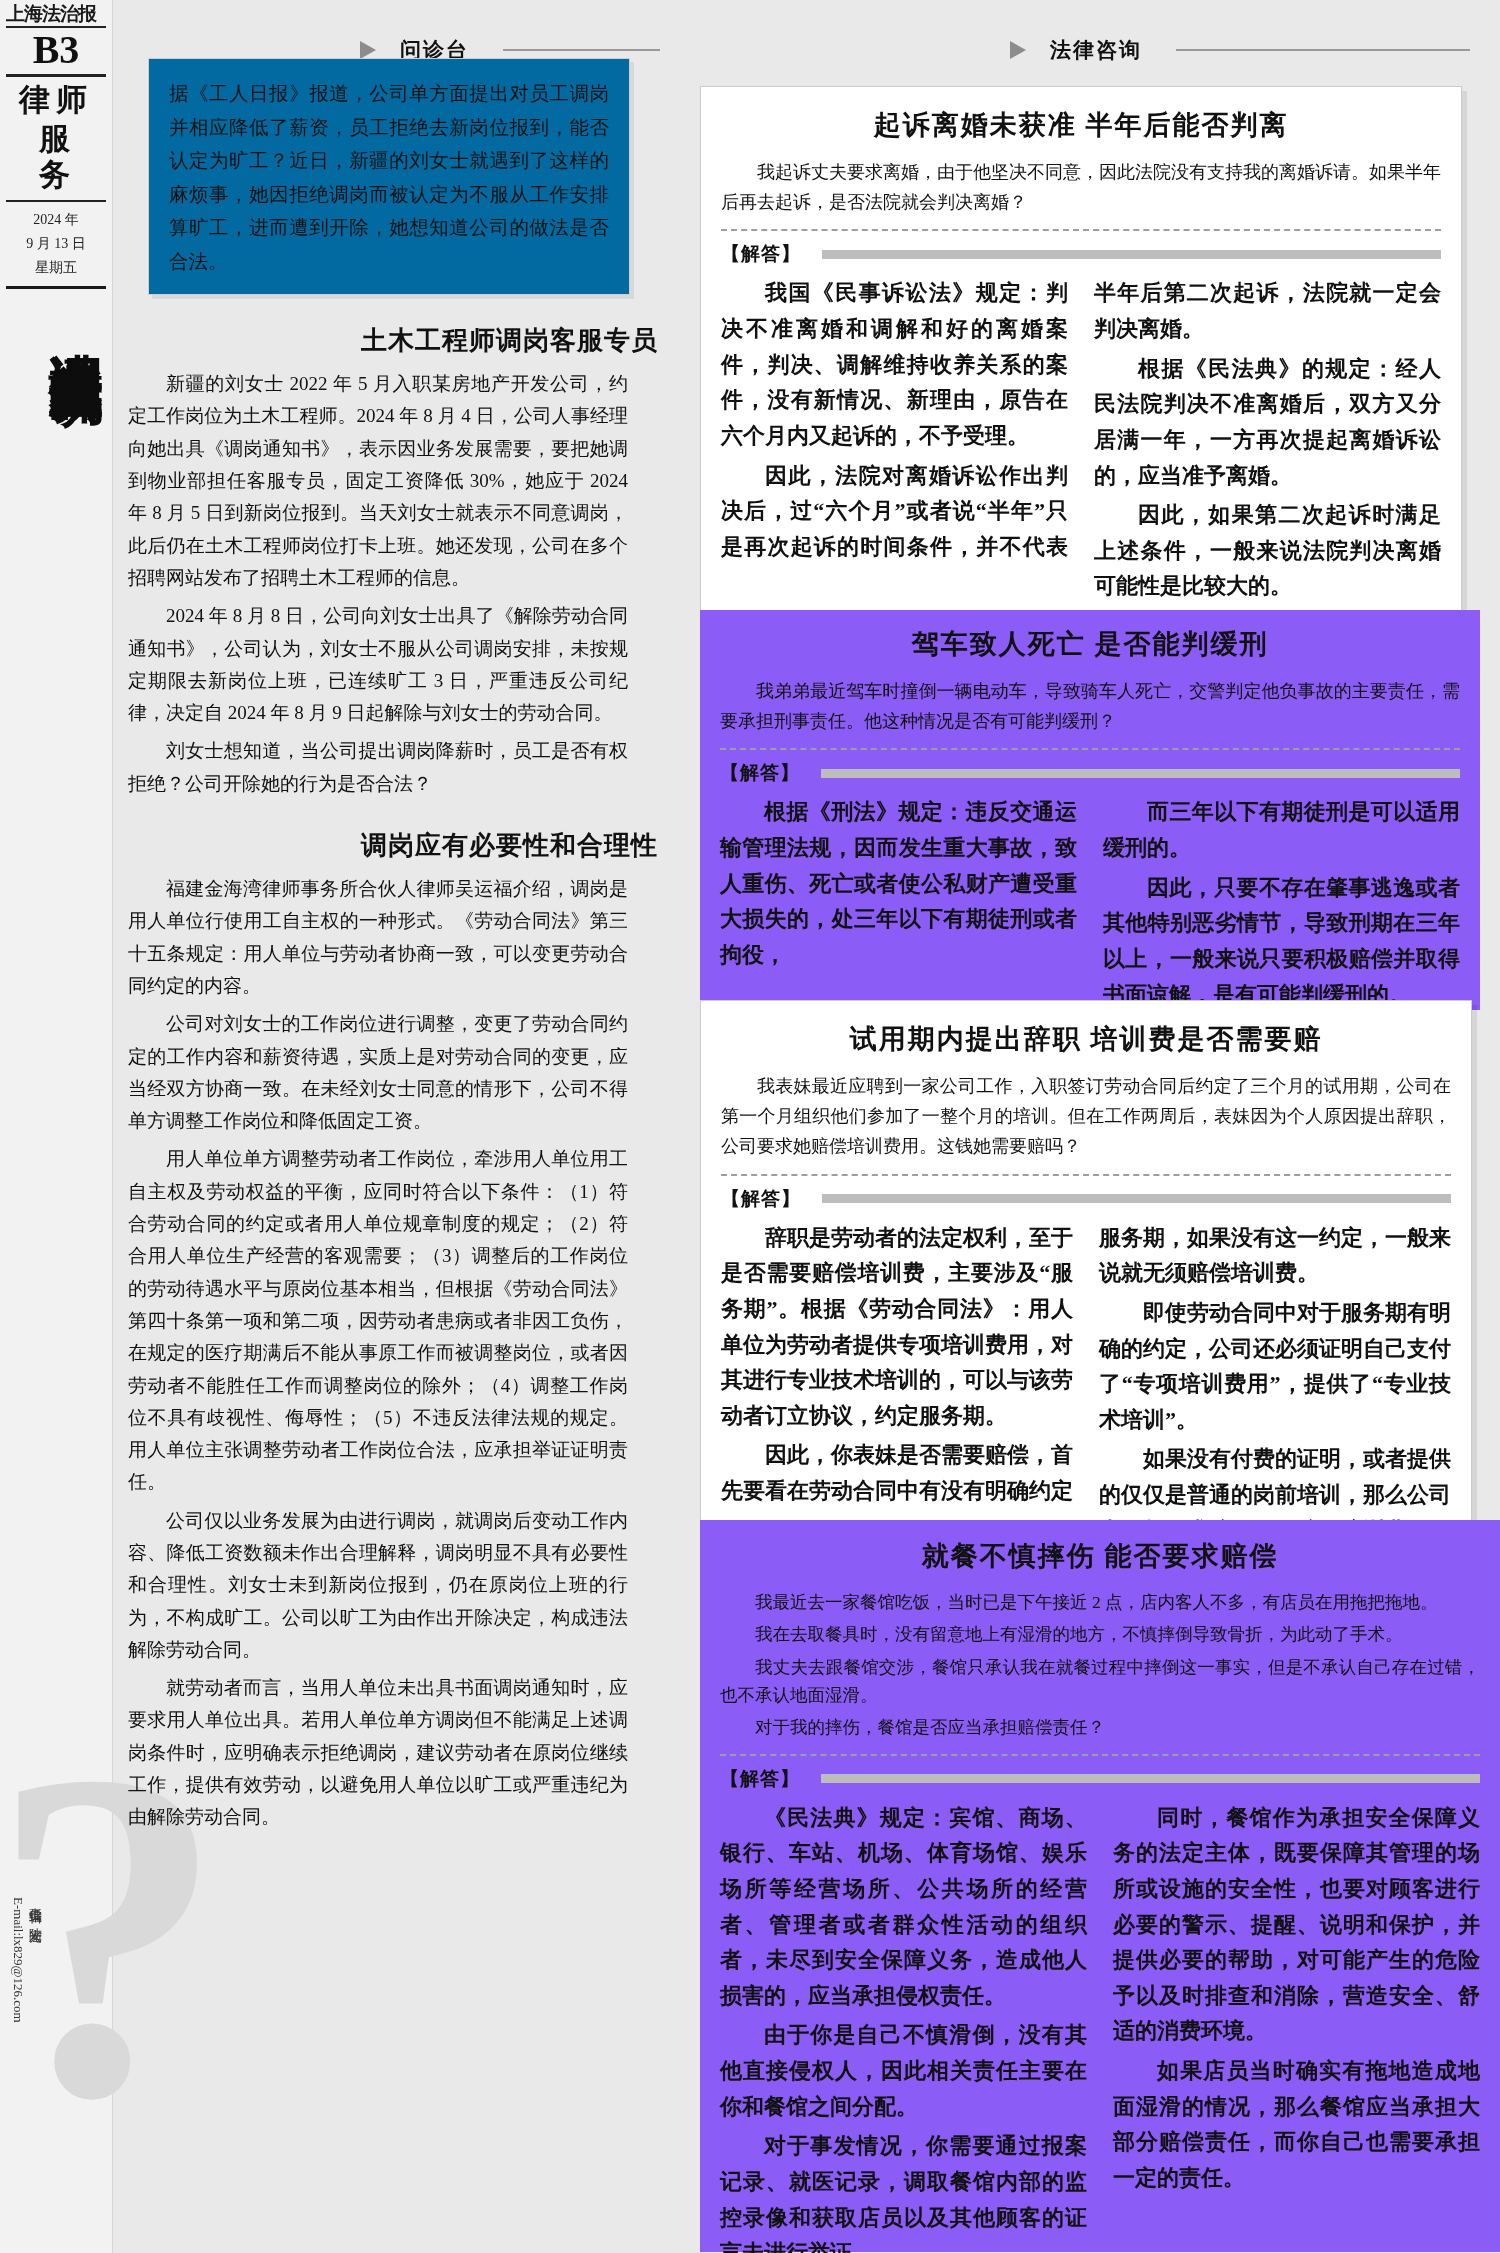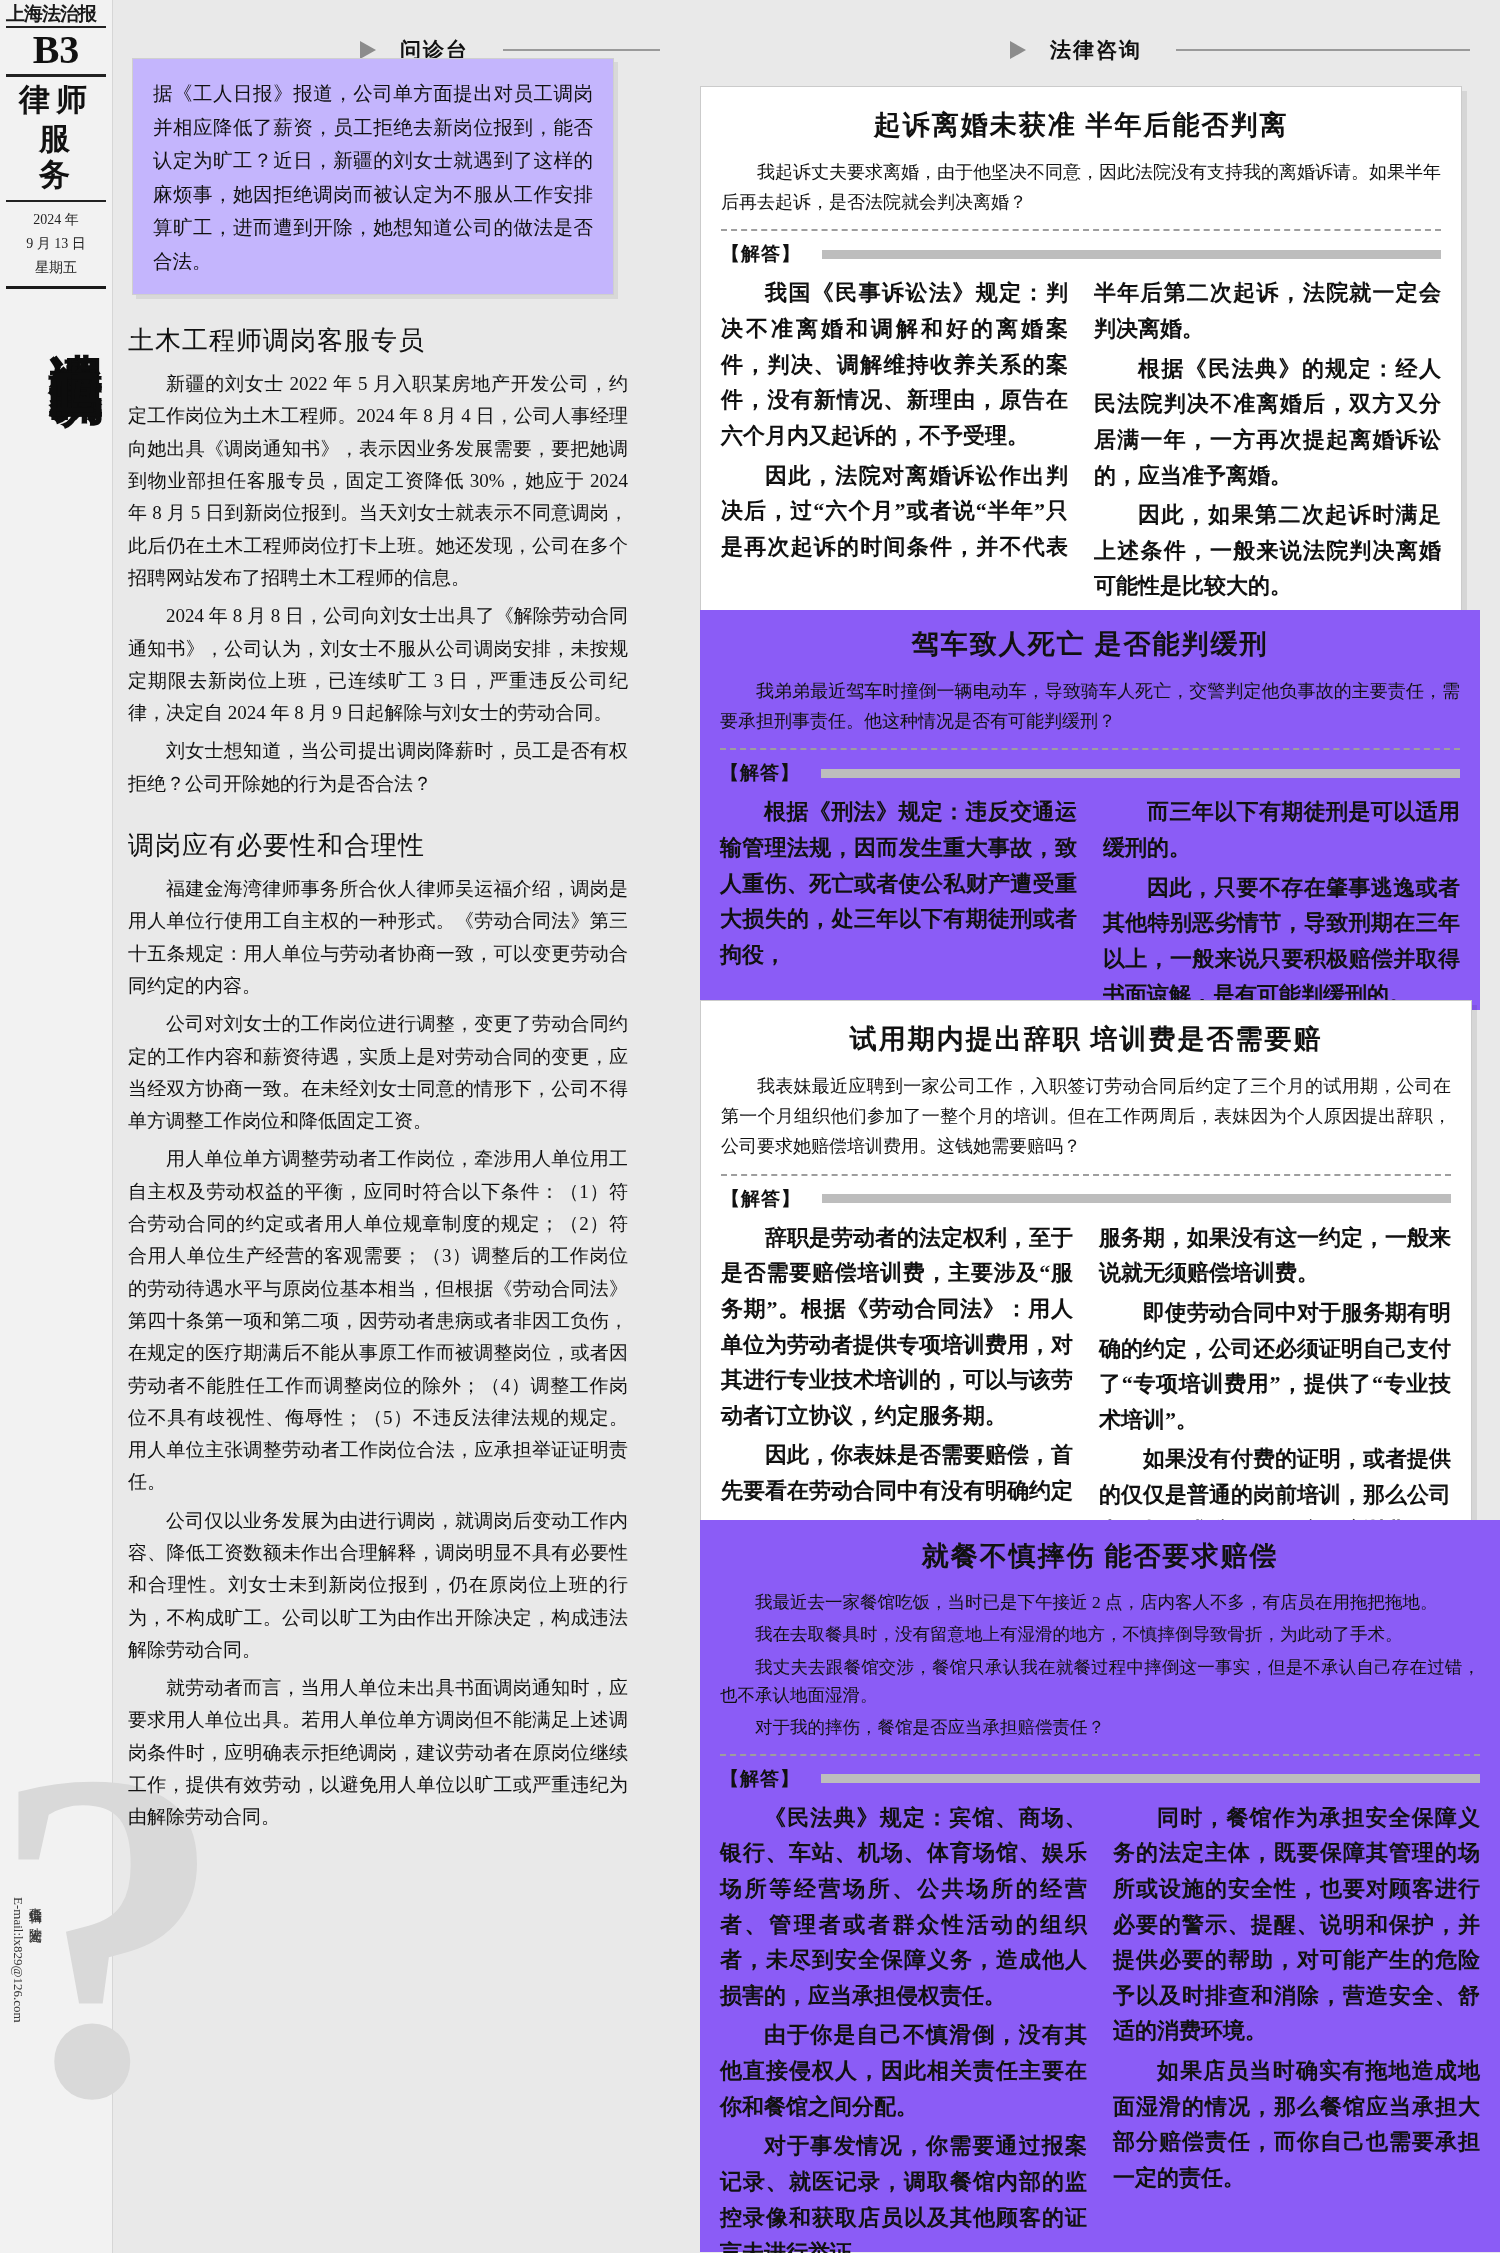--- a/index.html
+++ b/index.html
@@ -74,30 +74,30 @@
   .rail-foot .em{
     writing-mode:vertical-rl;text-orientation:mixed;
     letter-spacing:0px;
   }
 
   
   .col-main{
     position:absolute;left:128px;top:58px;width:530px;
   }
   .lead-box{
-    background:#c4b5fd;
+    background:#0369a1;
     border:1px solid #cfcfcf;
     box-shadow:4px 4px 0 rgba(0,0,0,.07);
     padding:18px 20px 16px 20px;
-    margin-left:4px;width:440px;
+    margin-left:20px;width:440px;
     font-size:19.5px;line-height:1.72;
     text-align:justify;
   }
   .sec-title{
-    font-size:26px;font-weight:normal;text-align:left;
+    font-size:26px;font-weight:bold;text-align:right;
     margin:28px 0 10px 0;letter-spacing:1px;
   }
   .body-text{
     font-size:19px;line-height:1.70;text-align:justify;
     text-indent:2em;
     margin:0 0 6px 0;
     padding-right:4px;
   }
   .col-main .body-text{width:500px;}
 

